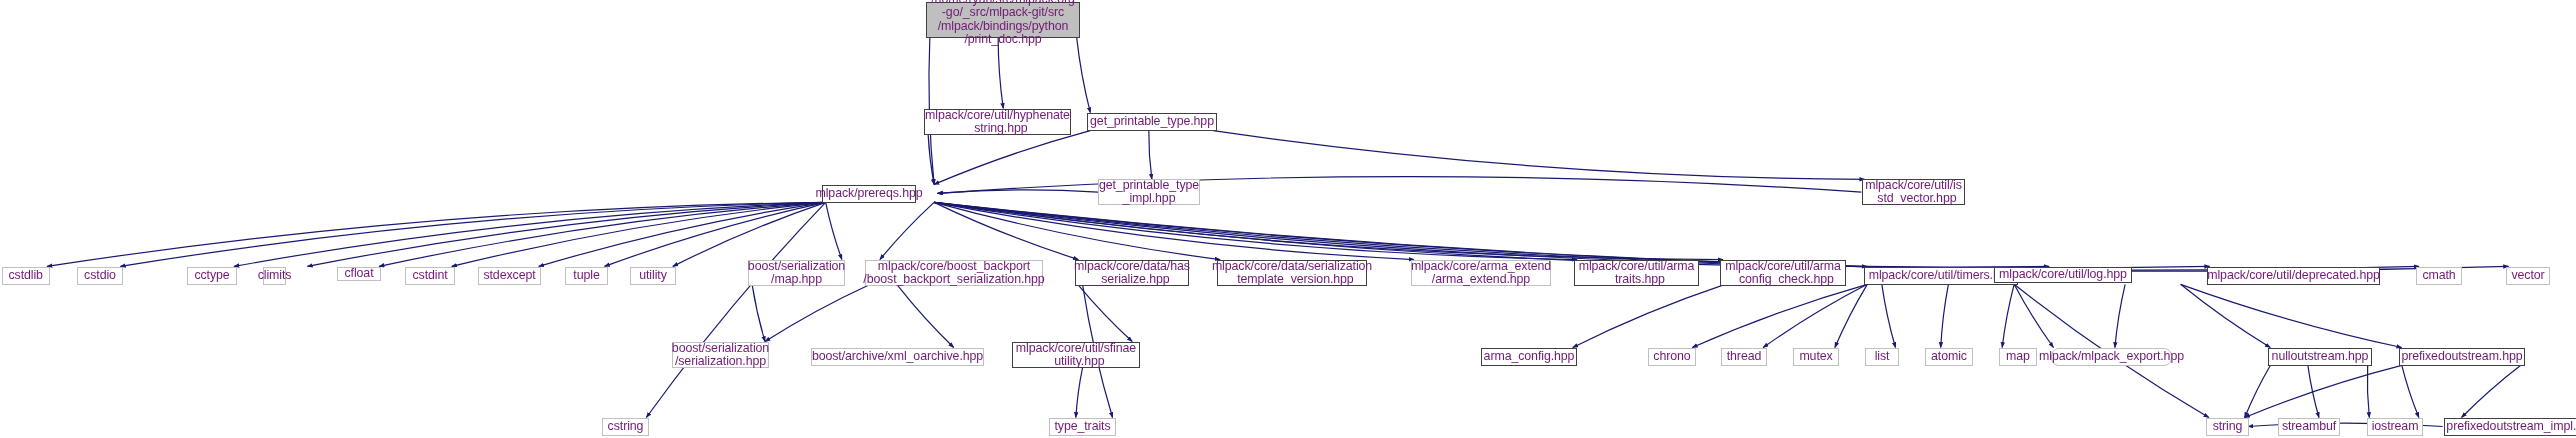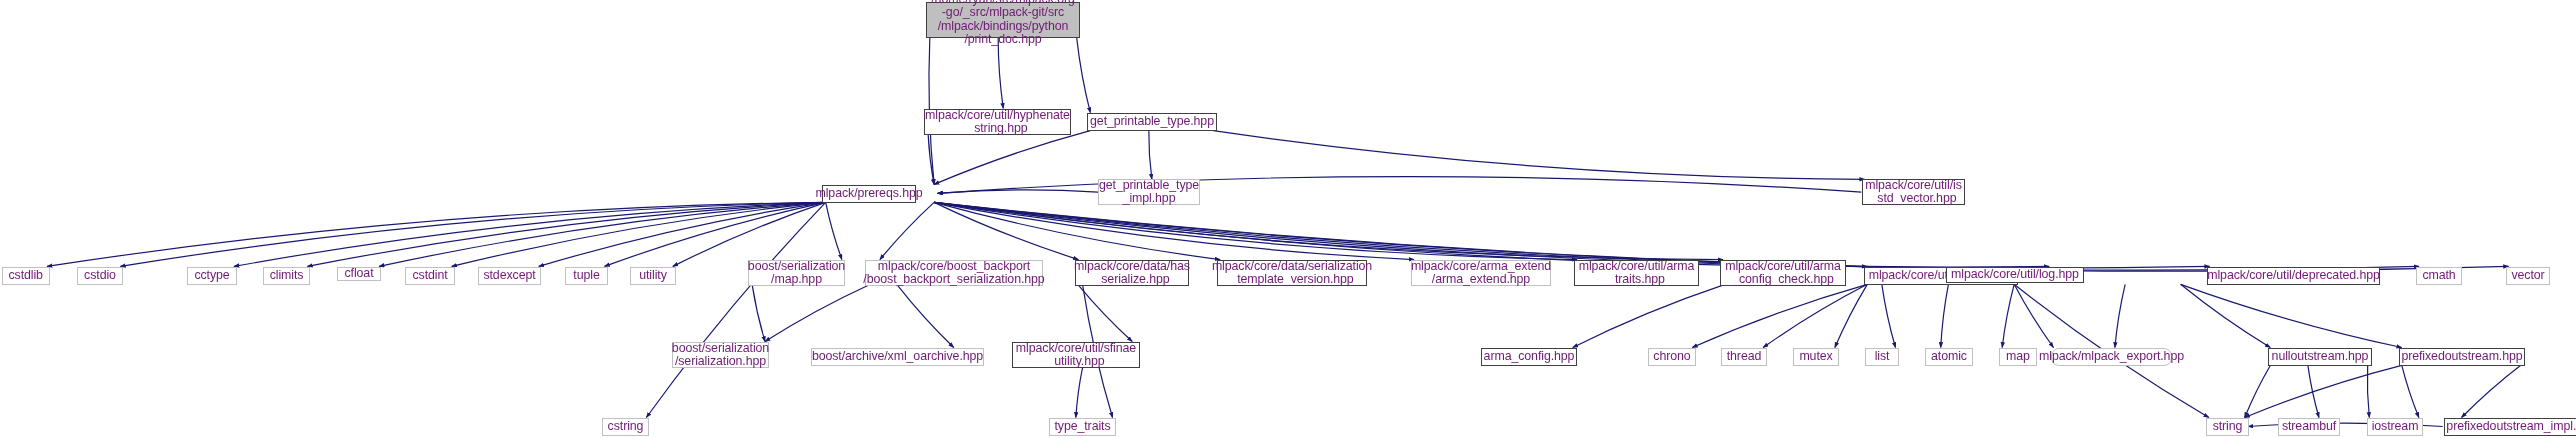--- a/index.html
+++ b/index.html
@@ -116,35 +116,35 @@
   <div id="node-layer">
       <div class="gnode root" style="left: 926px; top: 1.7px; width: 154px; height: 36px;"><div><span>/home/ryan/src/mlpack.org</span><span>-go/_src/mlpack-git/src</span><span>/mlpack/bindings/python</span><span>/print_doc.hpp</span></div></div>
       <div class="gnode bold" style="left: 924px; top: 109px; width: 147px; height: 26px;"><div><span>mlpack/core/util/hyphenate</span><span>_string.hpp</span></div></div>
       <div class="gnode bold" style="left: 1087px; top: 113px; width: 130px; height: 18px;"><div><span>get_printable_type.hpp</span></div></div>
       <div class="gnode" style="left: 1098px; top: 179px; width: 102px; height: 26px;"><div><span>get_printable_type</span><span>_impl.hpp</span></div></div>
       <div class="gnode bold" style="left: 822px; top: 185px; width: 94px; height: 18px;"><div><span>mlpack/prereqs.hpp</span></div></div>
       <div class="gnode bold" style="left: 1862px; top: 179px; width: 103px; height: 26px;"><div><span>mlpack/core/util/is</span><span>_std_vector.hpp</span></div></div>
       <div class="gnode" style="left: 1.7px; top: 267px; width: 48px; height: 18px;"><div><span>cstdlib</span></div></div>
       <div class="gnode" style="left: 77px; top: 267px; width: 46px; height: 18px;"><div><span>cstdio</span></div></div>
       <div class="gnode" style="left: 187px; top: 267px; width: 50px; height: 18px;"><div><span>cctype</span></div></div>
-      <div class="gnode" style="left: 263px; top: 267px; width: 47px; height: 18px;"><div><span>climits</span></div></div>
+      <div class="gnode" style="left: 263px; top: 267px; width: 23px; height: 18px;"><div><span>climits</span></div></div>
       <div class="gnode" style="left: 337px; top: 267px; width: 44px; height: 14px;"><div><span>cfloat</span></div></div>
       <div class="gnode" style="left: 405px; top: 267px; width: 50px; height: 18px;"><div><span>cstdint</span></div></div>
       <div class="gnode" style="left: 478px; top: 267px; width: 63px; height: 18px;"><div><span>stdexcept</span></div></div>
       <div class="gnode" style="left: 565px; top: 267px; width: 43px; height: 18px;"><div><span>tuple</span></div></div>
       <div class="gnode" style="left: 630px; top: 267px; width: 46px; height: 18px;"><div><span>utility</span></div></div>
       <div class="gnode" style="left: 748px; top: 260px; width: 97px; height: 26px;"><div><span>boost/serialization</span><span>/map.hpp</span></div></div>
       <div class="gnode" style="left: 865px; top: 260px; width: 178px; height: 26px;"><div><span>mlpack/core/boost_backport</span><span>/boost_backport_serialization.hpp</span></div></div>
       <div class="gnode bold" style="left: 1075px; top: 260px; width: 114px; height: 26px;"><div><span>mlpack/core/data/has</span><span>_serialize.hpp</span></div></div>
       <div class="gnode bold" style="left: 1217px; top: 260px; width: 150px; height: 26px;"><div><span>mlpack/core/data/serialization</span><span>_template_version.hpp</span></div></div>
       <div class="gnode" style="left: 1411px; top: 260px; width: 140px; height: 26px;"><div><span>mlpack/core/arma_extend</span><span>/arma_extend.hpp</span></div></div>
       <div class="gnode bold" style="left: 1574px; top: 260px; width: 125px; height: 26px;"><div><span>mlpack/core/util/arma</span><span>_traits.hpp</span></div></div>
       <div class="gnode bold" style="left: 1720px; top: 260px; width: 126px; height: 26px;"><div><span>mlpack/core/util/arma</span><span>_config_check.hpp</span></div></div>
       <div class="gnode bold" style="left: 1864px; top: 267px; width: 154px; height: 18px;"><div><span>mlpack/core/util/timers.hpp</span></div></div>
-      <div class="gnode bold" style="left: 1946px; top: 267px; width: 138px; height: 16px;"><div><span>mlpack/core/util/log.hpp</span></div></div>
+      <div class="gnode bold" style="left: 1994px; top: 267px; width: 138px; height: 16px;"><div><span>mlpack/core/util/log.hpp</span></div></div>
       <div class="gnode bold" style="left: 2207px; top: 267px; width: 173px; height: 18px;"><div><span>mlpack/core/util/deprecated.hpp</span></div></div>
       <div class="gnode" style="left: 2416px; top: 267px; width: 46px; height: 18px;"><div><span>cmath</span></div></div>
       <div class="gnode" style="left: 2506px; top: 267px; width: 44px; height: 18px;"><div><span>vector</span></div></div>
       <div class="gnode" style="left: 672px; top: 342px; width: 97px; height: 26px;"><div><span>boost/serialization</span><span>/serialization.hpp</span></div></div>
       <div class="gnode" style="left: 811px; top: 348px; width: 173px; height: 18px;"><div><span>boost/archive/xml_oarchive.hpp</span></div></div>
       <div class="gnode bold" style="left: 1012px; top: 342px; width: 128px; height: 26px;"><div><span>mlpack/core/util/sfinae</span><span>_utility.hpp</span></div></div>
       <div class="gnode bold" style="left: 1481px; top: 348px; width: 96px; height: 18px;"><div><span>arma_config.hpp</span></div></div>
       <div class="gnode" style="left: 1648px; top: 348px; width: 48px; height: 18px;"><div><span>chrono</span></div></div>
       <div class="gnode" style="left: 1721px; top: 348px; width: 46px; height: 18px;"><div><span>thread</span></div></div>
       <div class="gnode" style="left: 1793px; top: 348px; width: 46px; height: 18px;"><div><span>mutex</span></div></div>

